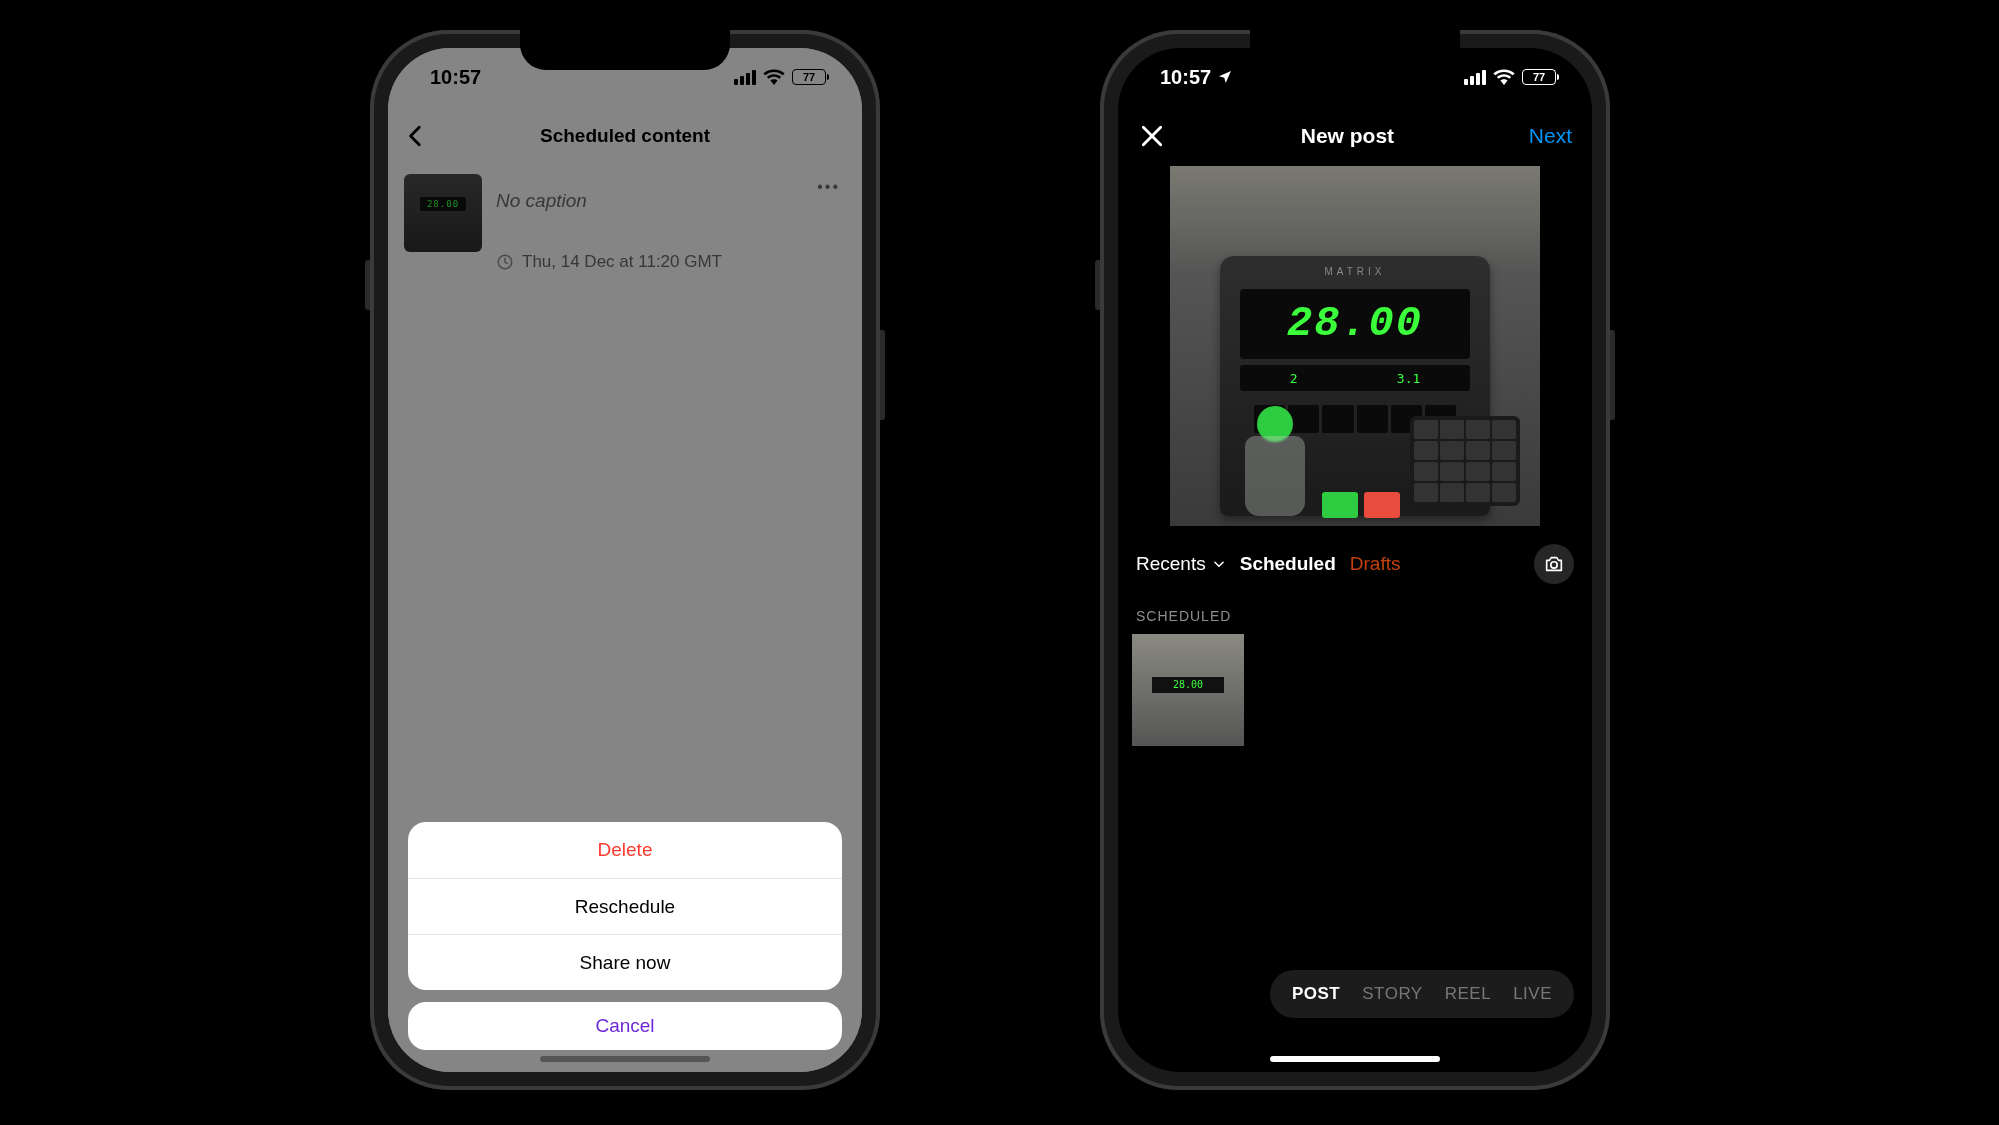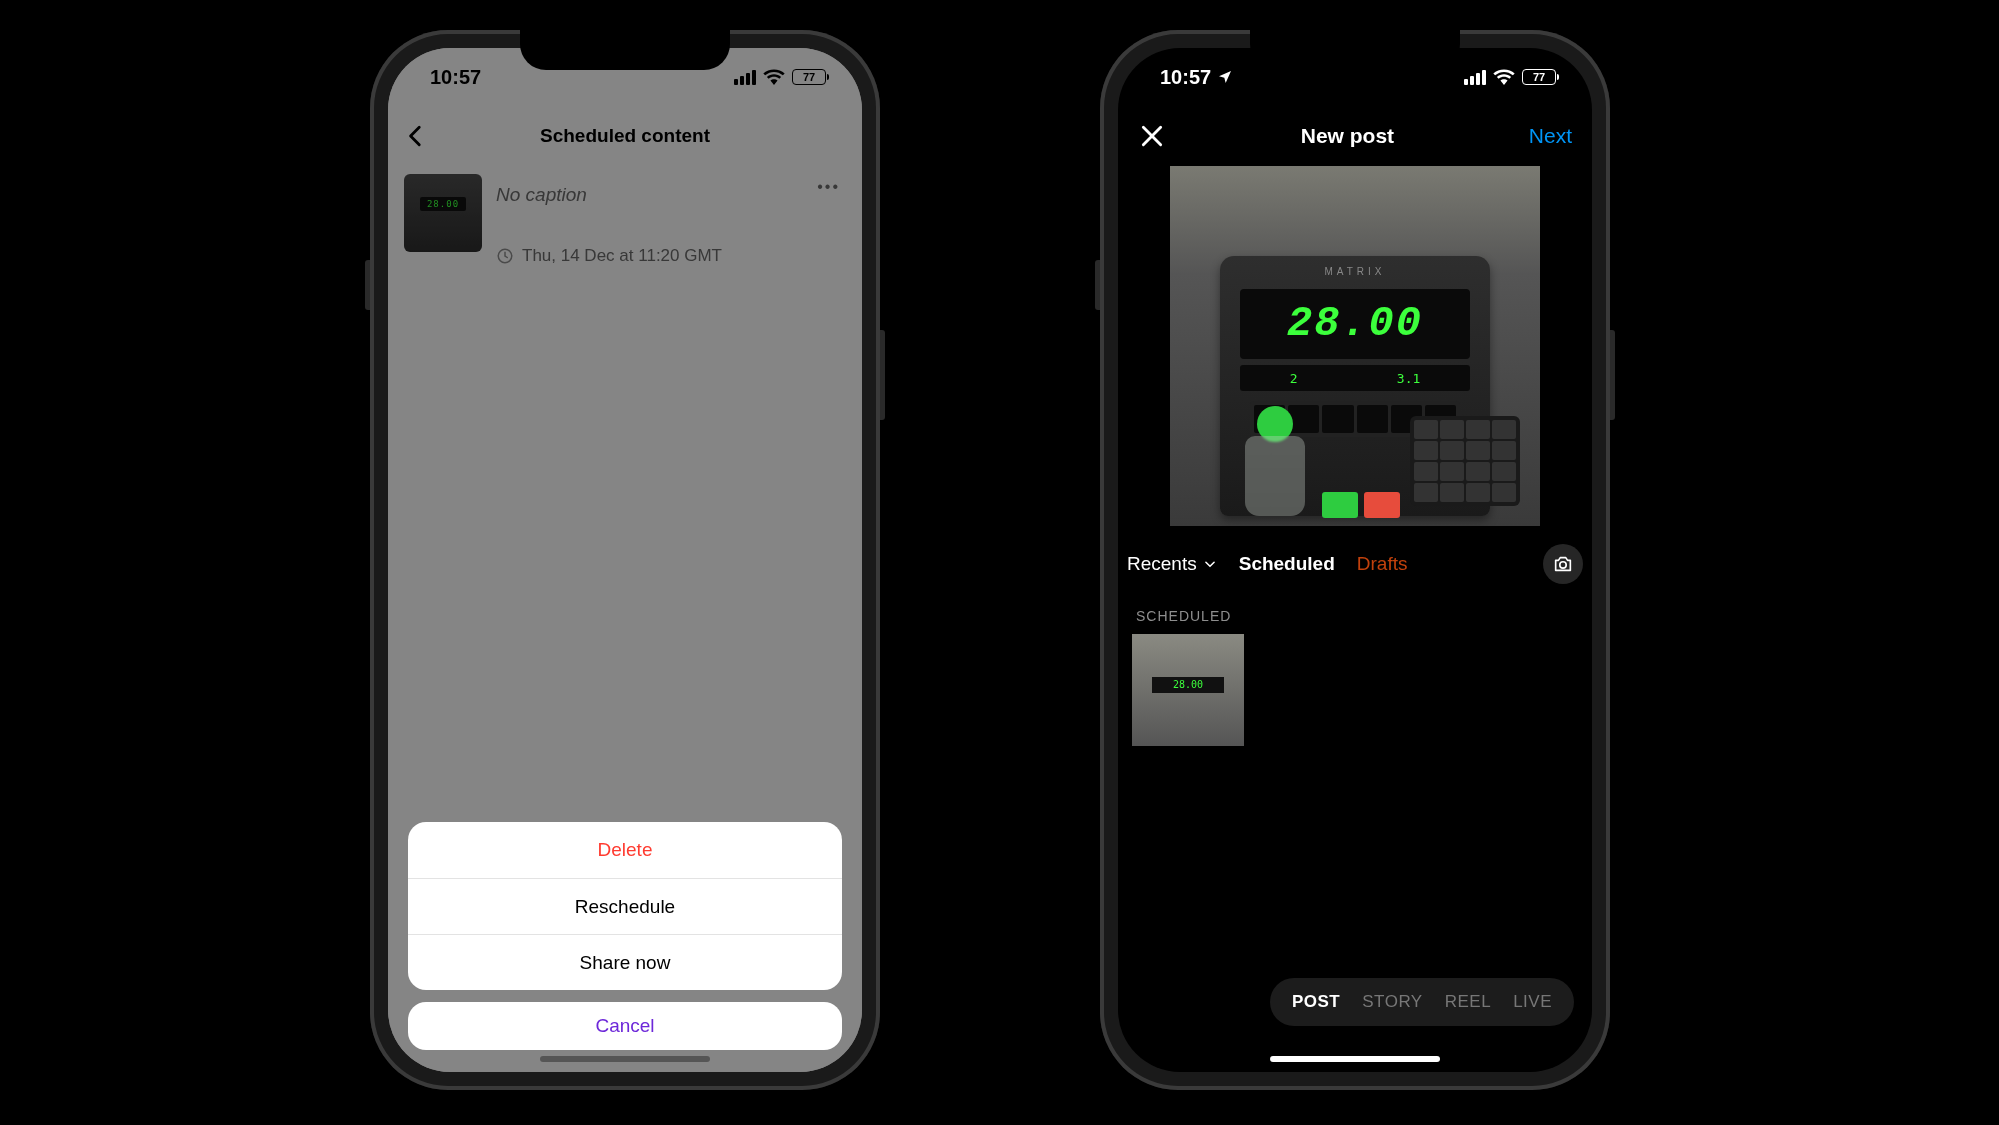--- a/index.html
+++ b/index.html
@@ -114,21 +114,21 @@
     position:relative; overflow:hidden;
     flex-shrink:0;
   }
   .thumb .mini-display {
     position:absolute; top:30%; left:20%; right:20%; height:14px;
     background:#111; border-radius:2px;
     display:flex; align-items:center; justify-content:center;
     color:#3cff3c; font-size:9px; font-family:monospace; letter-spacing:1px;
   }
   .row-meta { flex:1; }
-  .caption-text { font-style:italic; color:#666; font-size:19px; margin-top:10px;}
+  .caption-text { font-style:italic; color:#666; font-size:19px; margin-top:16px;}
   .sched-time { display:flex; align-items:center; gap:8px; margin-top:40px; color:#666; font-size:17px;}
   .more-dots { position:absolute; right:22px; top:12px; color:#666; letter-spacing:2px; font-size:16px;}
 
   .action-sheet {
     position:absolute; bottom:22px; left:20px; right:20px;
     z-index:30;
   }
   .sheet-group {
     background:#fff; border-radius:18px; overflow:hidden; margin-bottom:12px;
   }
@@ -207,22 +207,22 @@
     width:110px; height:90px;
     background:#1a1a1a; border-radius:6px;
     display:grid; grid-template-columns:repeat(4,1fr); grid-template-rows:repeat(4,1fr); gap:2px; padding:4px;
   }
   .keypad span{ background:#333; border-radius:2px;}
   .go-stop { position:absolute; bottom:8px; right:140px; display:flex; gap:6px;}
   .go-stop .g{ width:36px; height:26px; background:#2ecc40; border-radius:3px;}
   .go-stop .r{ width:36px; height:26px; background:#e74c3c; border-radius:3px;}
 
   .picker-tabs {
-    display:flex; align-items:center; gap:22px;
-    padding:18px 9px 10px;
+    display:flex; align-items:center; gap:14px;
+    padding:18px 18px 10px;
     font-size:19px;
   }
   .tab-recents { display:flex; align-items:center; gap:6px; color:#fff; font-weight:500;}
   .tab-item { color:#c2410c; font-weight:500;}
   .tab-item.active { color:#fff; font-weight:700;}
   .cam-btn {
     margin-left:auto; width:40px; height:40px; border-radius:50%;
     background:#262626; display:flex; align-items:center; justify-content:center;
   }
   .section-label {
@@ -234,21 +234,21 @@
     width:112px; height:112px;
     background:linear-gradient(#8a8a82,#555);
     position:relative; overflow:hidden;
   }
   .grid-thumb .mini-display{
     position:absolute; top:38%; left:18%; right:18%; height:16px;
     background:#111; display:flex; align-items:center; justify-content:center;
     color:#3cff3c; font-size:10px; font-family:monospace;
   }
   .mode-pill {
-    position:absolute; bottom:46px; right:18px;
+    position:absolute; bottom:54px; right:18px;
     background:#1c1c1c; border-radius:30px;
     padding:14px 22px;
     display:flex; gap:22px;
     font-size:17px; letter-spacing:0.5px;
   }
   .mode-pill span{ color:#777;}
   .mode-pill span.active{ color:#fff; font-weight:600;}
 
   svg { display:block; }
 </style>

